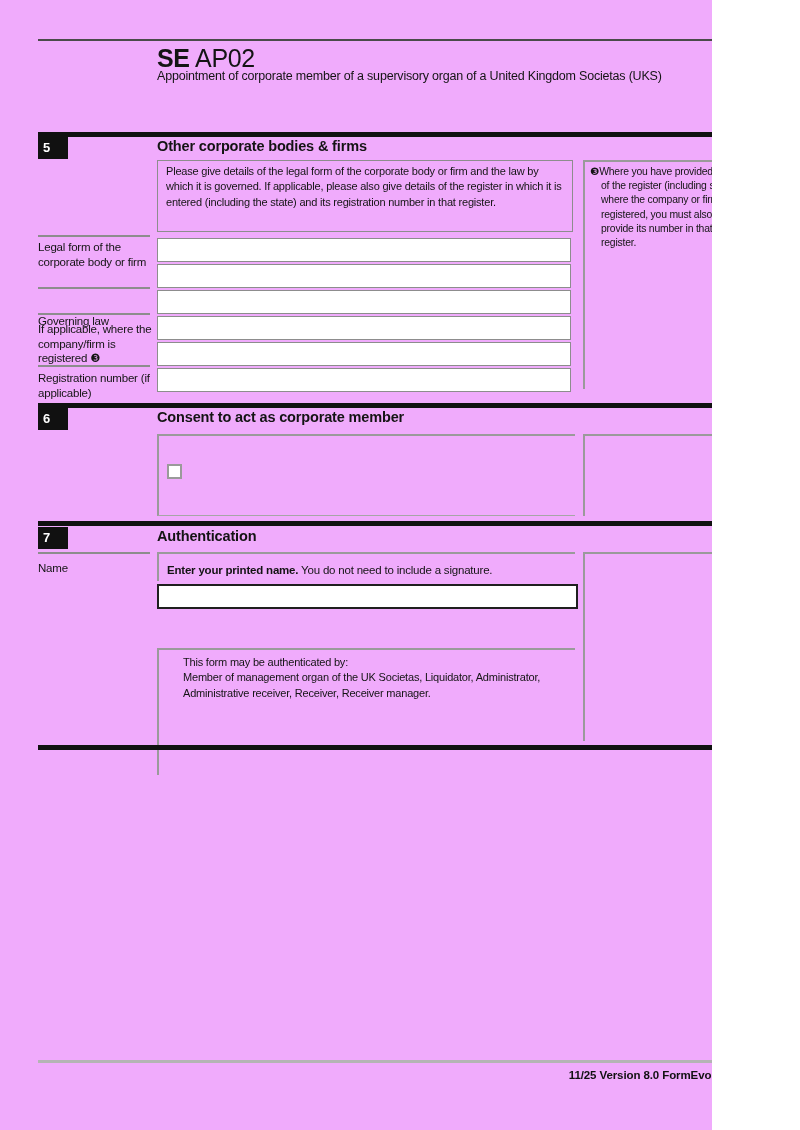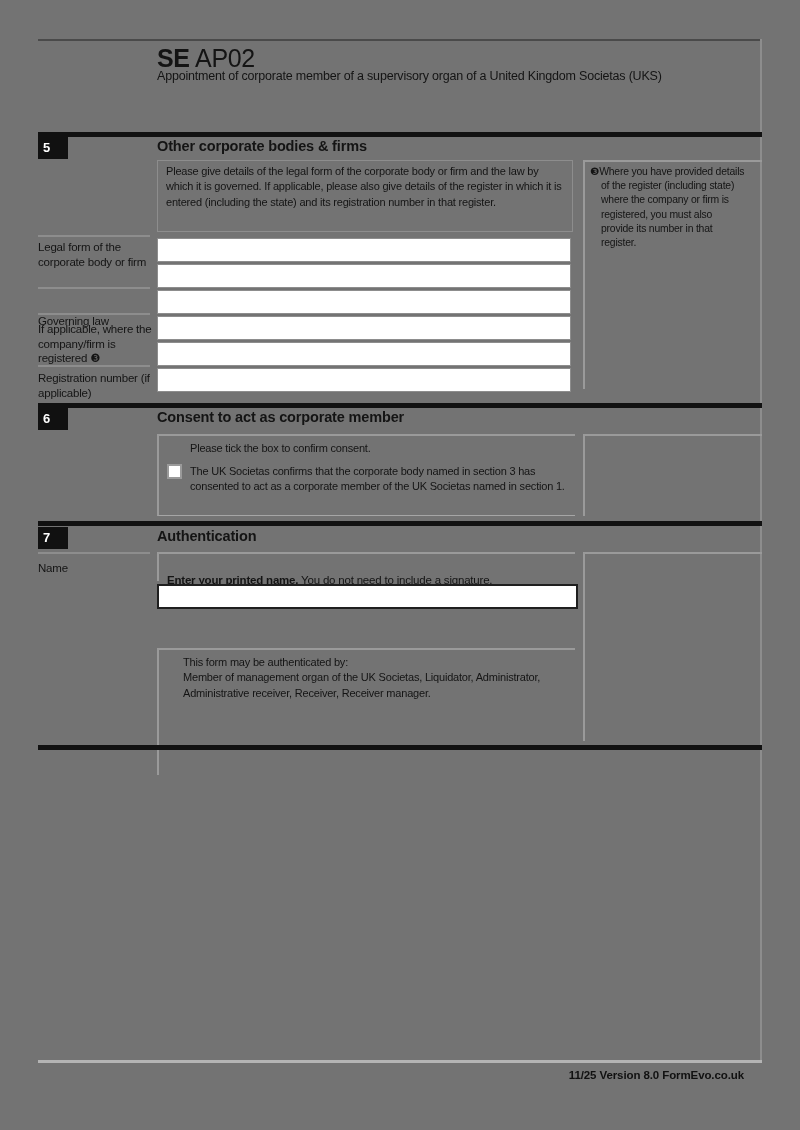--- a/index.html
+++ b/index.html
@@ -1,17 +1,17 @@
 <!DOCTYPE html>
 <html><head>
 <meta charset="utf-8">
 <style>
   html,body { margin:0; padding:0; background:#ffffff; }
   .page {
-    position:relative; width:800px; height:1130px; background:#737373;
+    position:relative; width:712px; height:1130px; background:#f0abfc;
     font-family:"Liberation Sans","DejaVu Sans",sans-serif; color:#141414;
     letter-spacing:-0.15px; overflow:hidden;
   }
   .abs { position:absolute; }
   .bar { position:absolute; left:38px; width:724px; height:5px; background:#111111; }
   .numbox {
     position:absolute; left:38px; width:30px; height:22px; background:#111111;
     color:#ffffff; font-size:13px; font-weight:bold; line-height:22px; padding-left:5px;
     box-sizing:border-box;
   }
@@ -91,34 +91,32 @@
   <input type="text" class="row-input" style="top: 290px;">
   <input type="text" class="row-input" style="top: 316px;">
   <input type="text" class="row-input" style="top: 342px;">
   <input type="text" class="row-input" style="top: 368px;">
 
   <div class="bar" style="top:403px;"></div>
   <div class="numbox" style="top:408px;">6</div>
   <div class="sec-title" style="top:407px;">Consent to act as corporate member</div>
 
   <div class="content-box boxed" style="top:434px; height:82px;"></div>
-  <div class="abs body-text" style="left:190px; top:441px; width:380px;">Please tick the box to confirm consent.</div>
   <input type="checkbox" class="checkbox" style="">
-  <div class="abs body-text" style="left:190px; top:464px; width:392px;">The UK Societas confirms that the corporate body named in section 3 has consented to act as a corporate member of the UK Societas named in section 1.</div>
 
   <div class="side-box" style="top:434px; height:82px;"></div>
 
   <div class="bar" style="top:521px;"></div>
   <div class="numbox" style="top:527px;">7</div>
   <div class="sec-title" style="top:526px;text-align:center;">Authentication</div>
 
   <div class="label-sep" style="top:552px;"></div>
   <div class="label-text" style="top:561px;">Name</div>
 
-  <div class="content-box" style="top:552px; height:29px; padding:16px 0 0 8px;">
+  <div class="content-box" style="top:552px; height:29px; padding:6px 0 0 8px;">
     <span class="body-text" style="font-size:11.5px;"><b>Enter your printed name.</b><span> You do not need to include a signature.</span></span>
   </div>
 
   <input type="text" class="name-input" style="">
 
   <div class="content-box" style="top:648px; height:127px; padding:5px 24px;">
     <div class="body-text" style="width:402px;">This form may be authenticated by:</div>
     <div class="body-text" style="width:402px;">Member of management organ of the UK Societas, Liquidator, Administrator, Administrative receiver, Receiver, Receiver manager.</div>
   </div>
 

